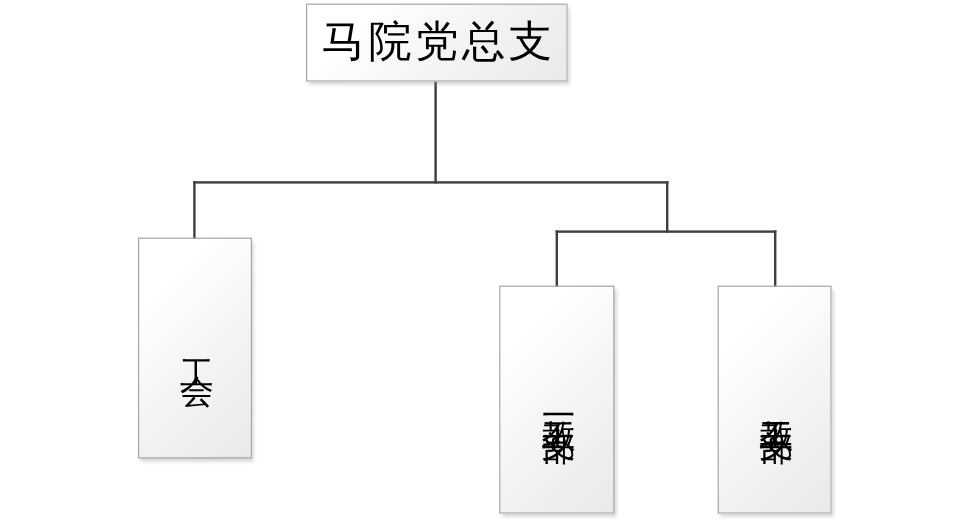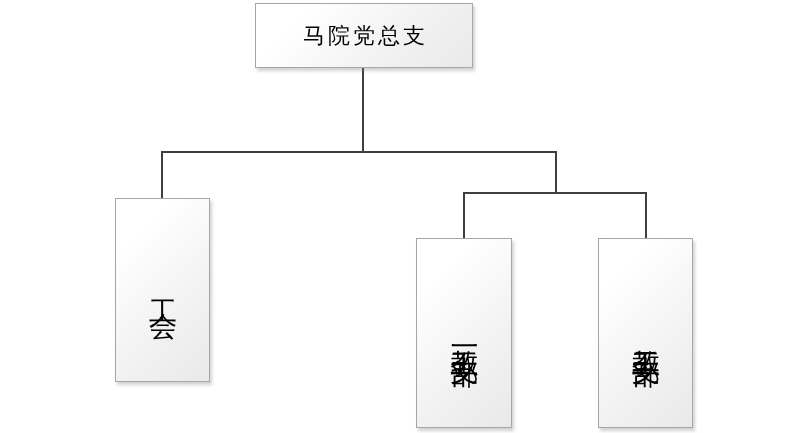--- a/index.html
+++ b/index.html
@@ -26,21 +26,21 @@
     position: absolute;
     box-sizing: border-box;
     border: 1px solid #a6a6a6;
     background: linear-gradient(135deg, #ffffff 20%, #f3f3f3 60%, #e9e9e9 100%);
     box-shadow: 2px 3px 3px rgba(128,128,128,0.35);
     display: flex;
     align-items: center;
     justify-content: center;
   }
   .label-h {
-    font-size: 22px;
+    font-size: 36px;
     letter-spacing: 3px;
     white-space: nowrap;
     text-indent: 3px;
   }
   .label-v {
     writing-mode: vertical-rl;
     text-orientation: upright;
     font-size: 28px;
     letter-spacing: 2px;
     line-height: 1;

